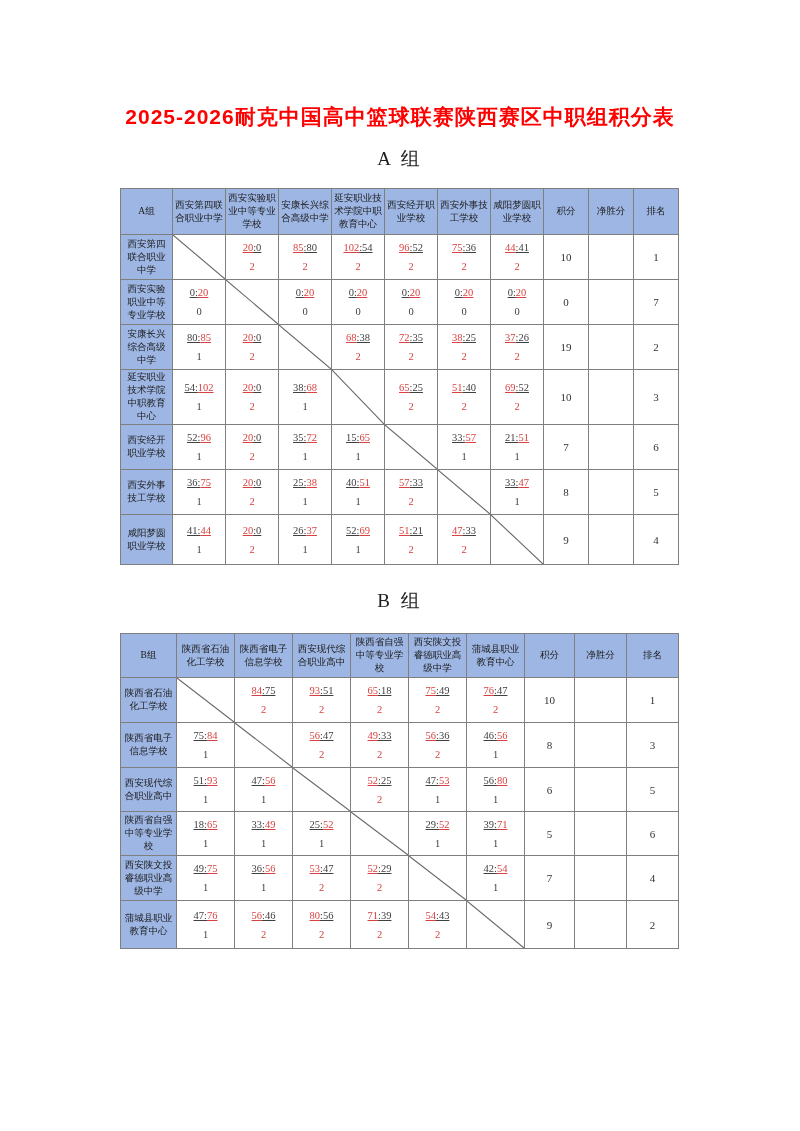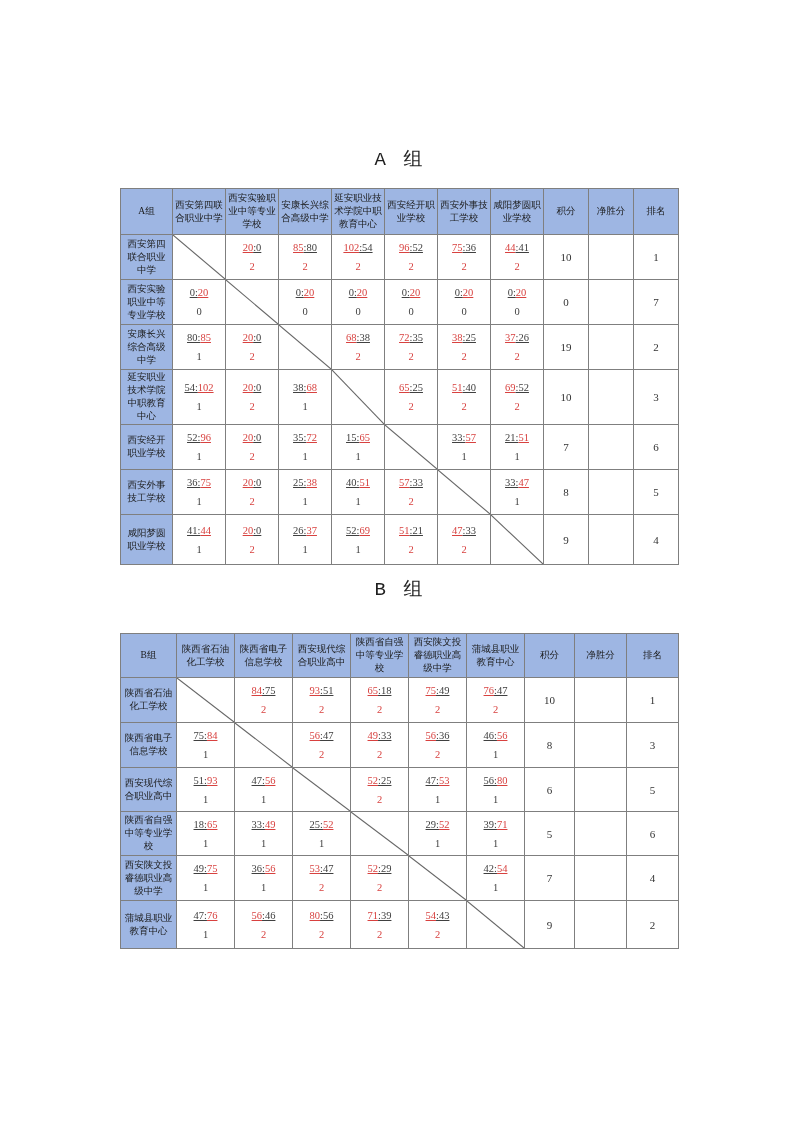--- a/index.html
+++ b/index.html
@@ -7,24 +7,24 @@
     position:relative;width:800px;height:1131px;background:#ffffff;
     font-family:"Liberation Serif","DejaVu Serif",serif;color:#333;overflow:hidden;
   }
   .doc-title{
     position:absolute;top:103px;left:0;width:100%;margin:0;text-align:center;
     font-family:"Liberation Sans","DejaVu Sans",sans-serif;
     font-weight:bold;font-size:21px;color:#ff0000;letter-spacing:1px;
   }
   .group-title{
     position:absolute;left:0;width:100%;margin:0;text-align:center;
-    font-weight:normal;font-size:19px;color:#1f1f1f;letter-spacing:3px;font-family:Liberation Mono, monospace;
+    font-weight:normal;font-size:19px;color:#1f1f1f;letter-spacing:3px;
   }
   #groupA-title{top:146px;}
-  #groupB-title{top:576px;}
+  #groupB-title{top:588px;}
   .score-table{
     position:absolute;left:120px;width:558px;
     border-collapse:collapse;table-layout:fixed;
   }
   #tableA{top:188px;}
   #tableB{top:633px;}
   .score-table th,.score-table td{
     border:1px solid #7f7f7f;padding:0;text-align:center;vertical-align:middle;overflow:hidden;
   }
   .score-table th.hdr,.score-table td.team{
@@ -38,20 +38,21 @@
   .score .w{color:#d8413f;}
   .score .l{color:#404040;}
   .pts{font-size:10.5px;line-height:11px;color:#404040;}
   .pts.w{color:#d8413f;}
   svg.diag{position:absolute;left:0;top:0;width:100%;height:100%;display:block;}
 </style>
 </head>
 <body>
 
 <div class="page">
+  <h1 class="doc-title">2025-2026耐克中国高中篮球联赛陕西赛区中职组积分表</h1>
   <h2 class="group-title" id="groupA-title">A 组</h2>
   <table class="score-table" id="tableA">
       <colgroup>
         <col style="width: 52px;">
         <col style="width: 53px;">
         <col style="width: 53px;">
         <col style="width: 53px;">
         <col style="width: 53px;">
         <col style="width: 53px;">
         <col style="width: 53px;">

